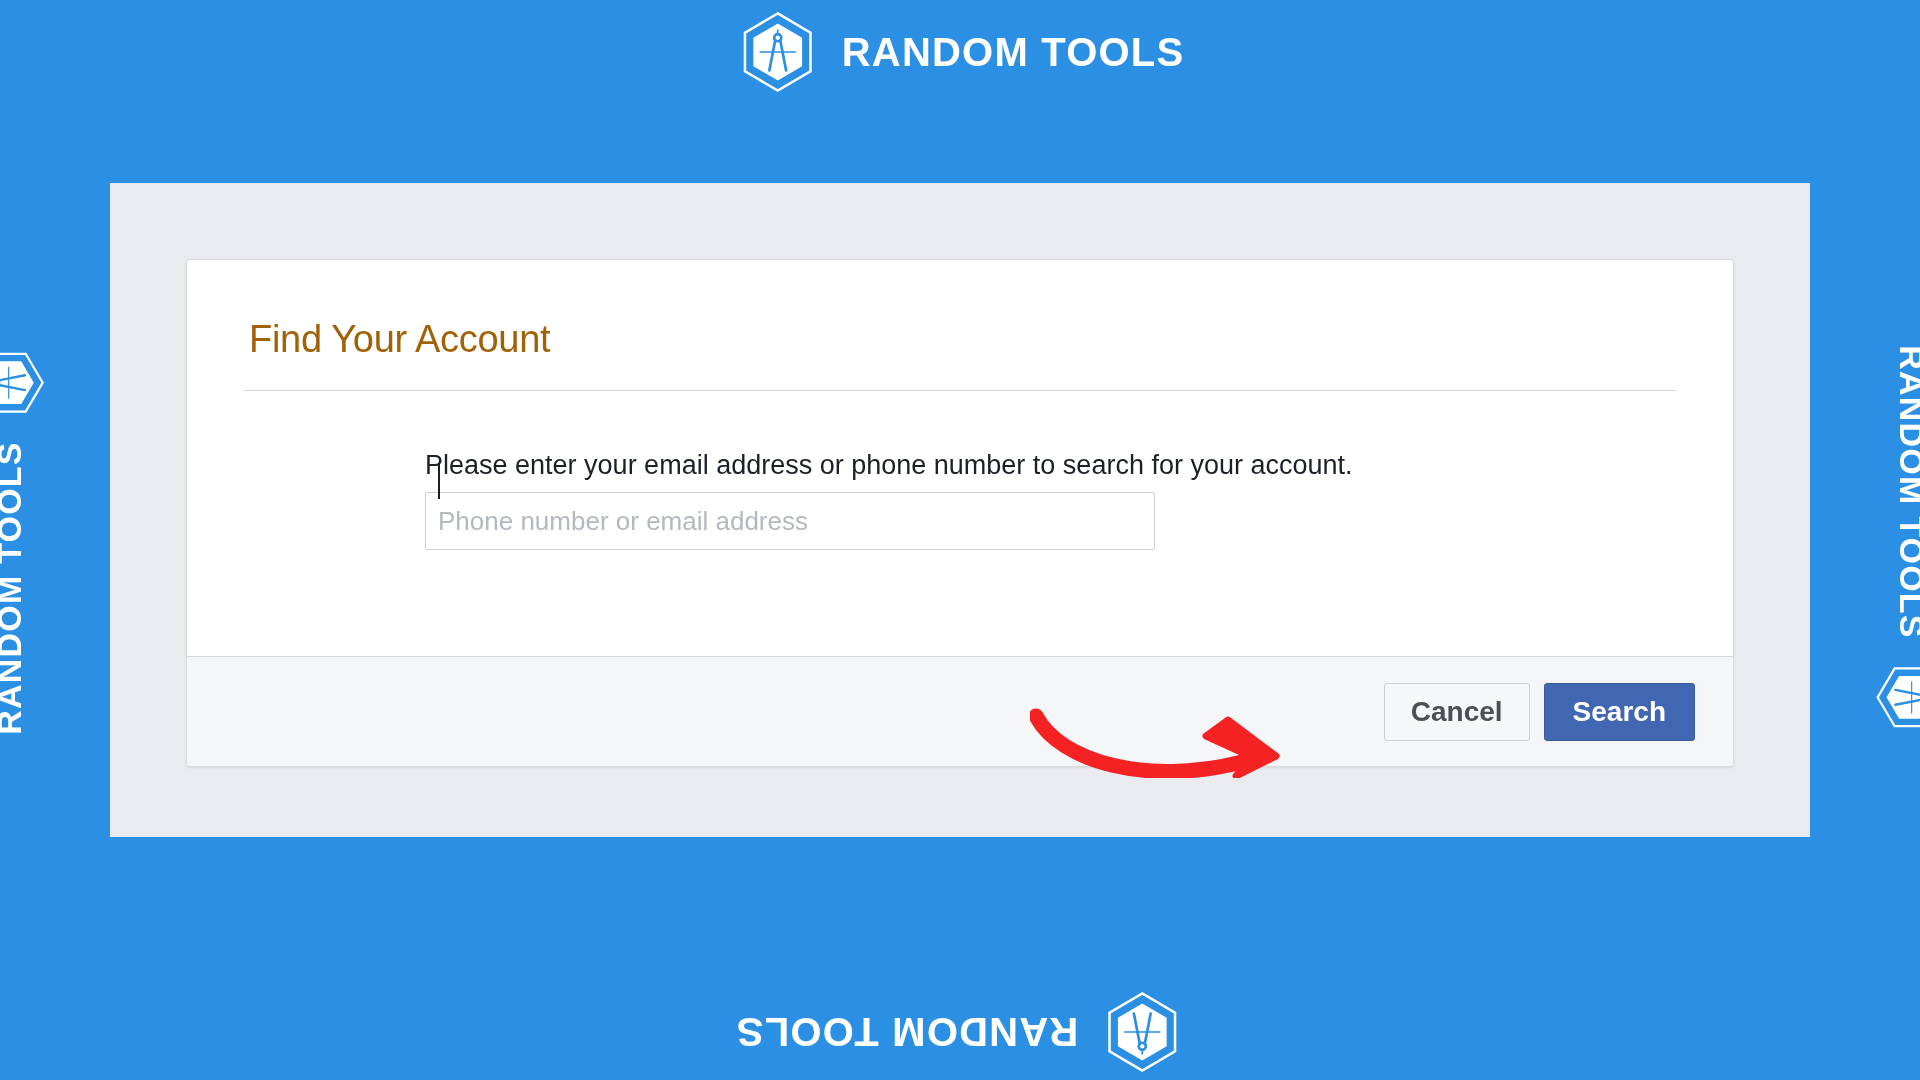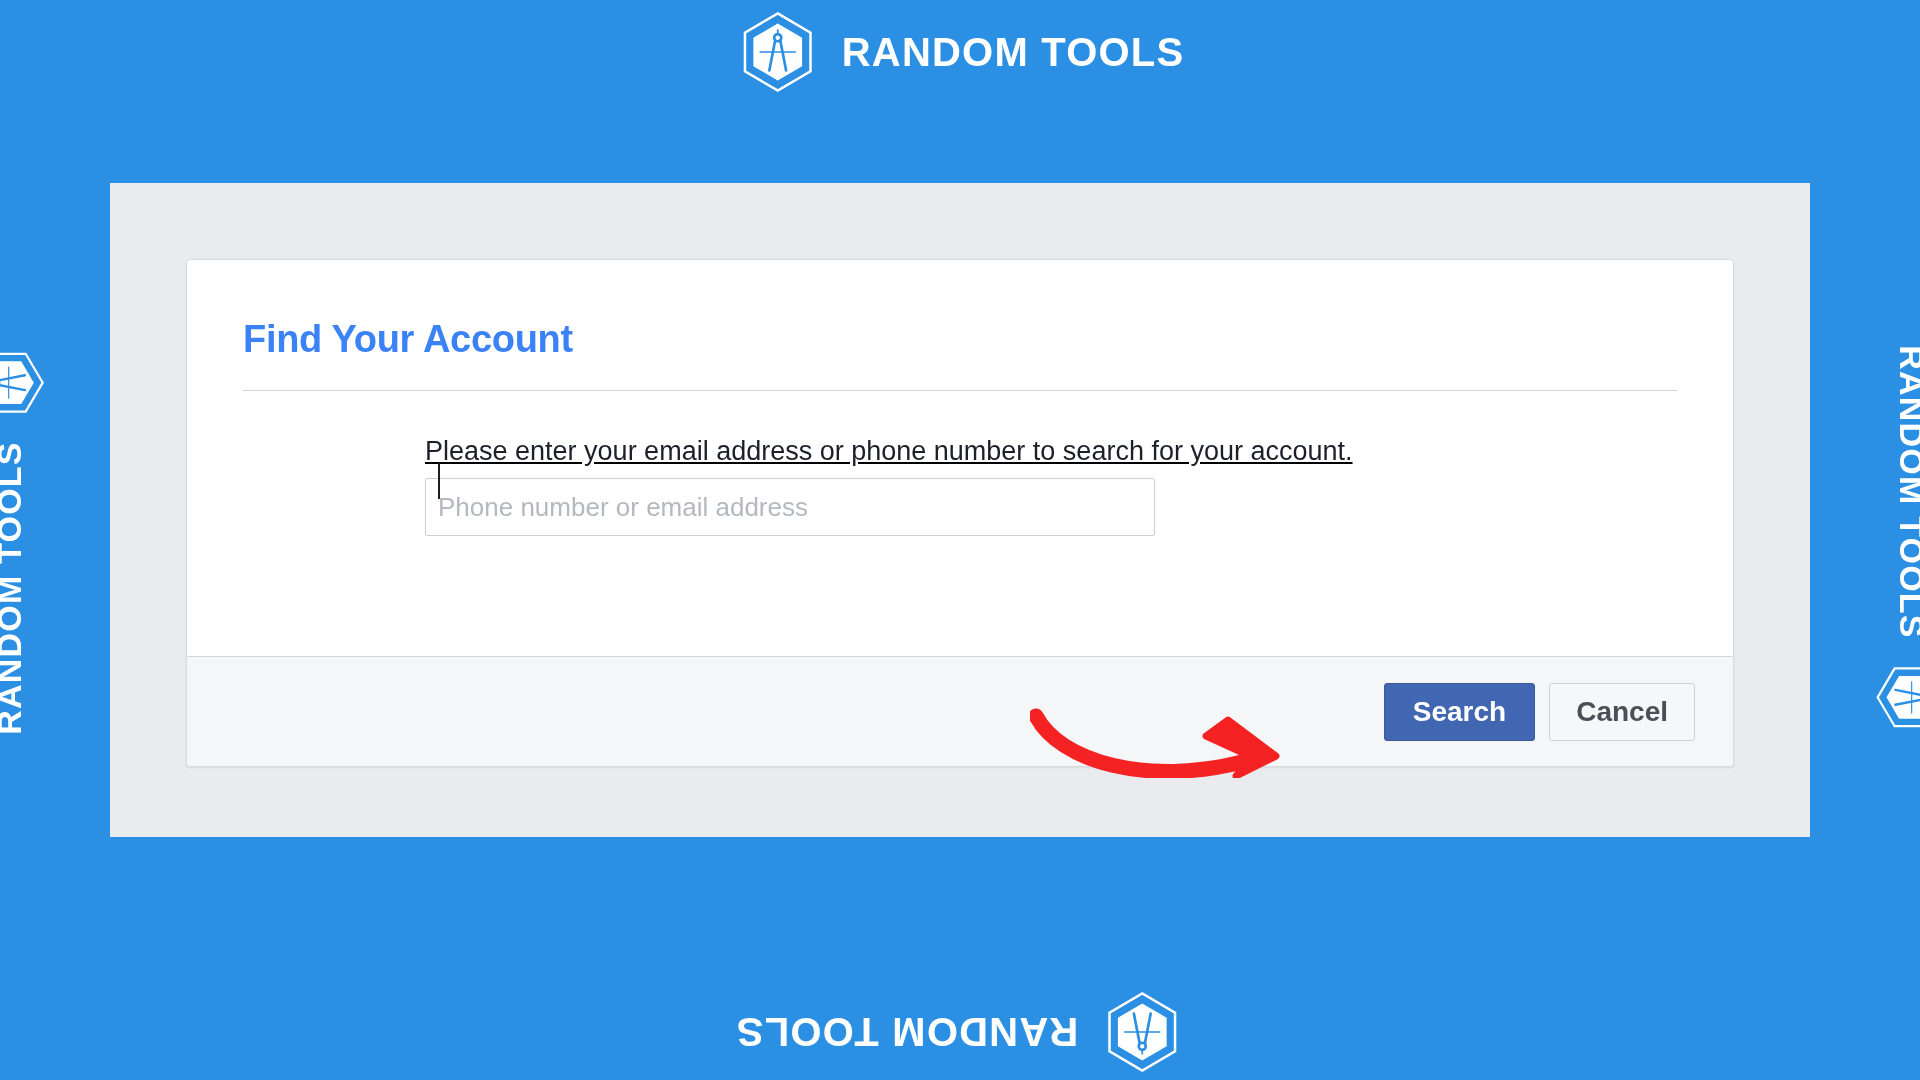--- a/index.html
+++ b/index.html
@@ -58,39 +58,38 @@
     left:76px; top:76px;
     width:1548px; height:508px;
     background:#ffffff;
     border:1px solid #d8dade;
     border-radius:4px;
     box-shadow:0 1px 2px rgba(0,0,0,0.08);
   }
 
   .card-title {
     position:absolute;
-    left:56px; top:58px;
+    left:62px; top:58px;
     font-size:38px;
-    font-weight:bold;
-    color:#3b82f6;
+    font-weight:normal;
+    color:#a16207;
     letter-spacing:-0.3px;
   }
 
   .card-rule {
     position:absolute;
     left:56px; top:130px;
     width:1434px; height:1px;
     background:#d3d6db;
   }
 
   .card-body {
     position:absolute;
-    left:238px; top:172px;
+    left:238px; top:186px;
     width:1120px;
-    text-decoration:underline;
   }
 
   .body-text {
     font-size:27px;
     line-height:1.42;
     color:#1c2028;
     width:1070px;
   }
 
   .search-field {
@@ -230,22 +229,22 @@
       <div class="card-title">Find Your Account</div>
       <div class="card-rule"></div>
 
       <div class="card-body">
         <div class="body-text">Please enter your email address or phone number to search for your account.</div>
         <input class="search-field" type="text" placeholder="Phone number or email address" style="">
       </div>
       <div class="caret"></div>
 
       <div class="card-footer">
+        <button class="btn btn-secondary">Cancel</button>
         <button class="btn btn-primary">Search</button>
-        <button class="btn btn-secondary">Cancel</button>
       </div>
 
     </div>
   </div>
 
   <svg class="arrow-anno" viewBox="0 0 310 78">
     <path d="M6,16 C30,62 118,86 212,62" fill="none" stroke="#f42222" stroke-width="15" stroke-linecap="round"></path>
     <path d="M198,20 L246,56 L206,76 L222,57 L176,36 Z" fill="#f42222" stroke="#f42222" stroke-width="7" stroke-linejoin="round"></path>
   </svg>
 

